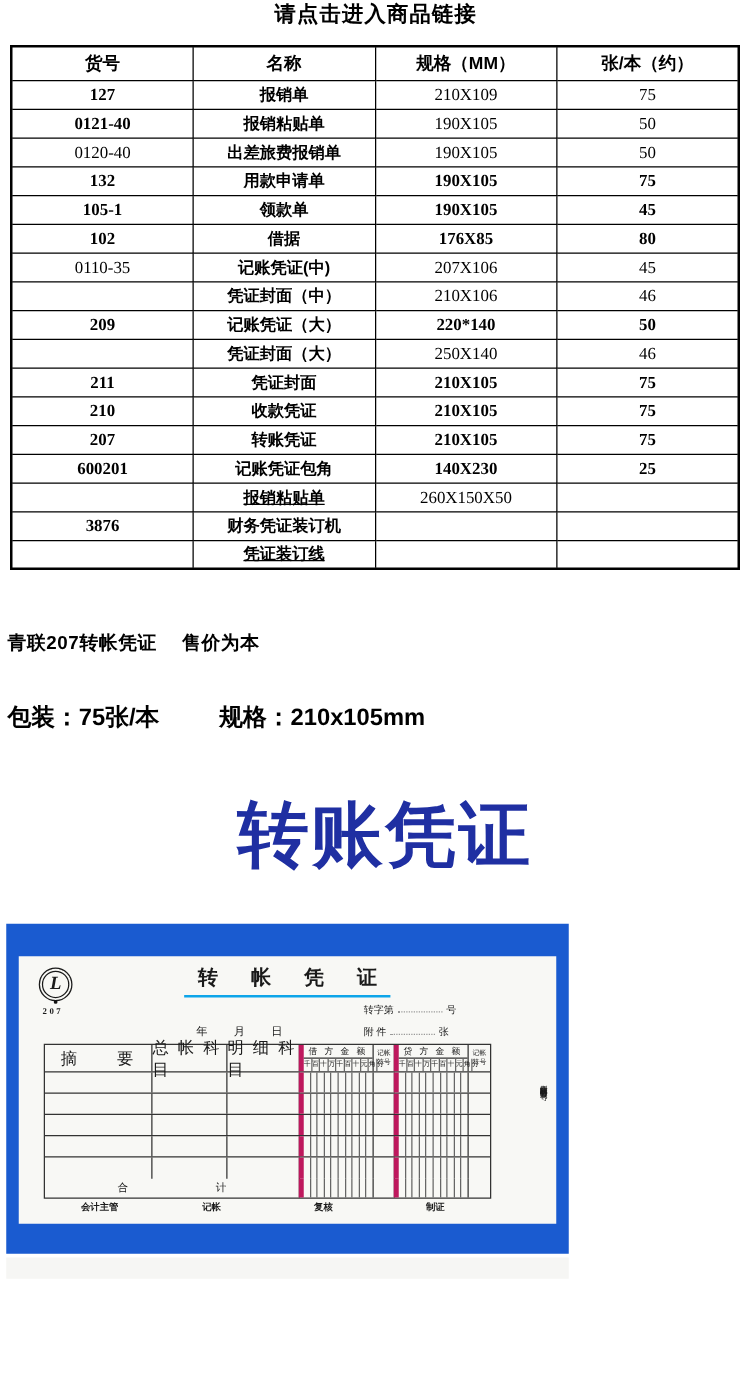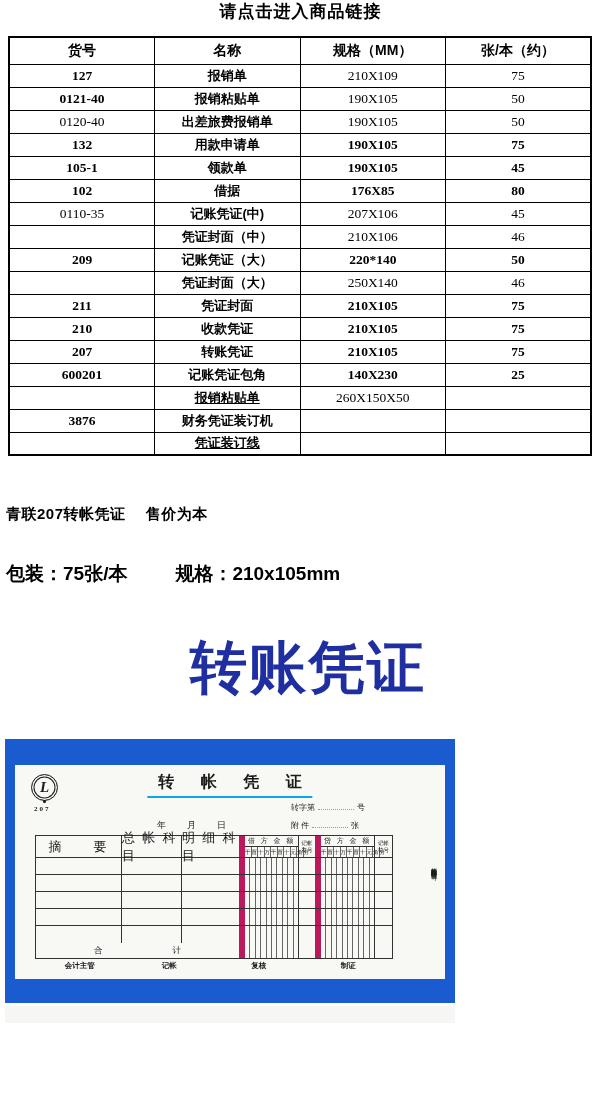--- a/index.html
+++ b/index.html
@@ -68,21 +68,21 @@
   .v-table{
     position:absolute;left:20px;top:70px;width:358px;border:1.2px solid #333;
     font-family:"Liberation Serif",serif;
   }
   .vrow{display:flex;border-bottom:1px solid #333;}
   .vrow:last-child{border-bottom:none;}
   .vcell{border-right:1px solid #333;}
   .c-sum{width:86px;}
   .c-gen{width:60px;}
   .c-det{width:58px;}
-  .c-amt{width:60px;border-left:6px solid #be185d;margin-left:-1px;}
+  .c-amt{width:60px;border-left:4px solid #be185d;margin-left:-1px;}
   .c-mark{width:17px;}
   .c-mark:last-child{border-right:none;}
   .c-total{width:204px;display:flex;justify-content:center;gap:70px;align-items:center;font-size:8.5px;}
   .v-head{height:22px;}
   .v-head .hl{display:flex;align-items:center;justify-content:center;font-size:13px;letter-spacing:2px;}
   .amt-block{display:flex;flex-direction:column;}
   .amt-label{height:11px;border-bottom:1px solid #333;font-size:7px;letter-spacing:2px;text-align:center;line-height:10px;}
   .digits{display:flex;height:10px;}
   .digits span{flex:1;font-size:5.5px;line-height:10px;text-align:center;border-right:1px solid #666;}
   .digits span:last-child{border-right:none;}

